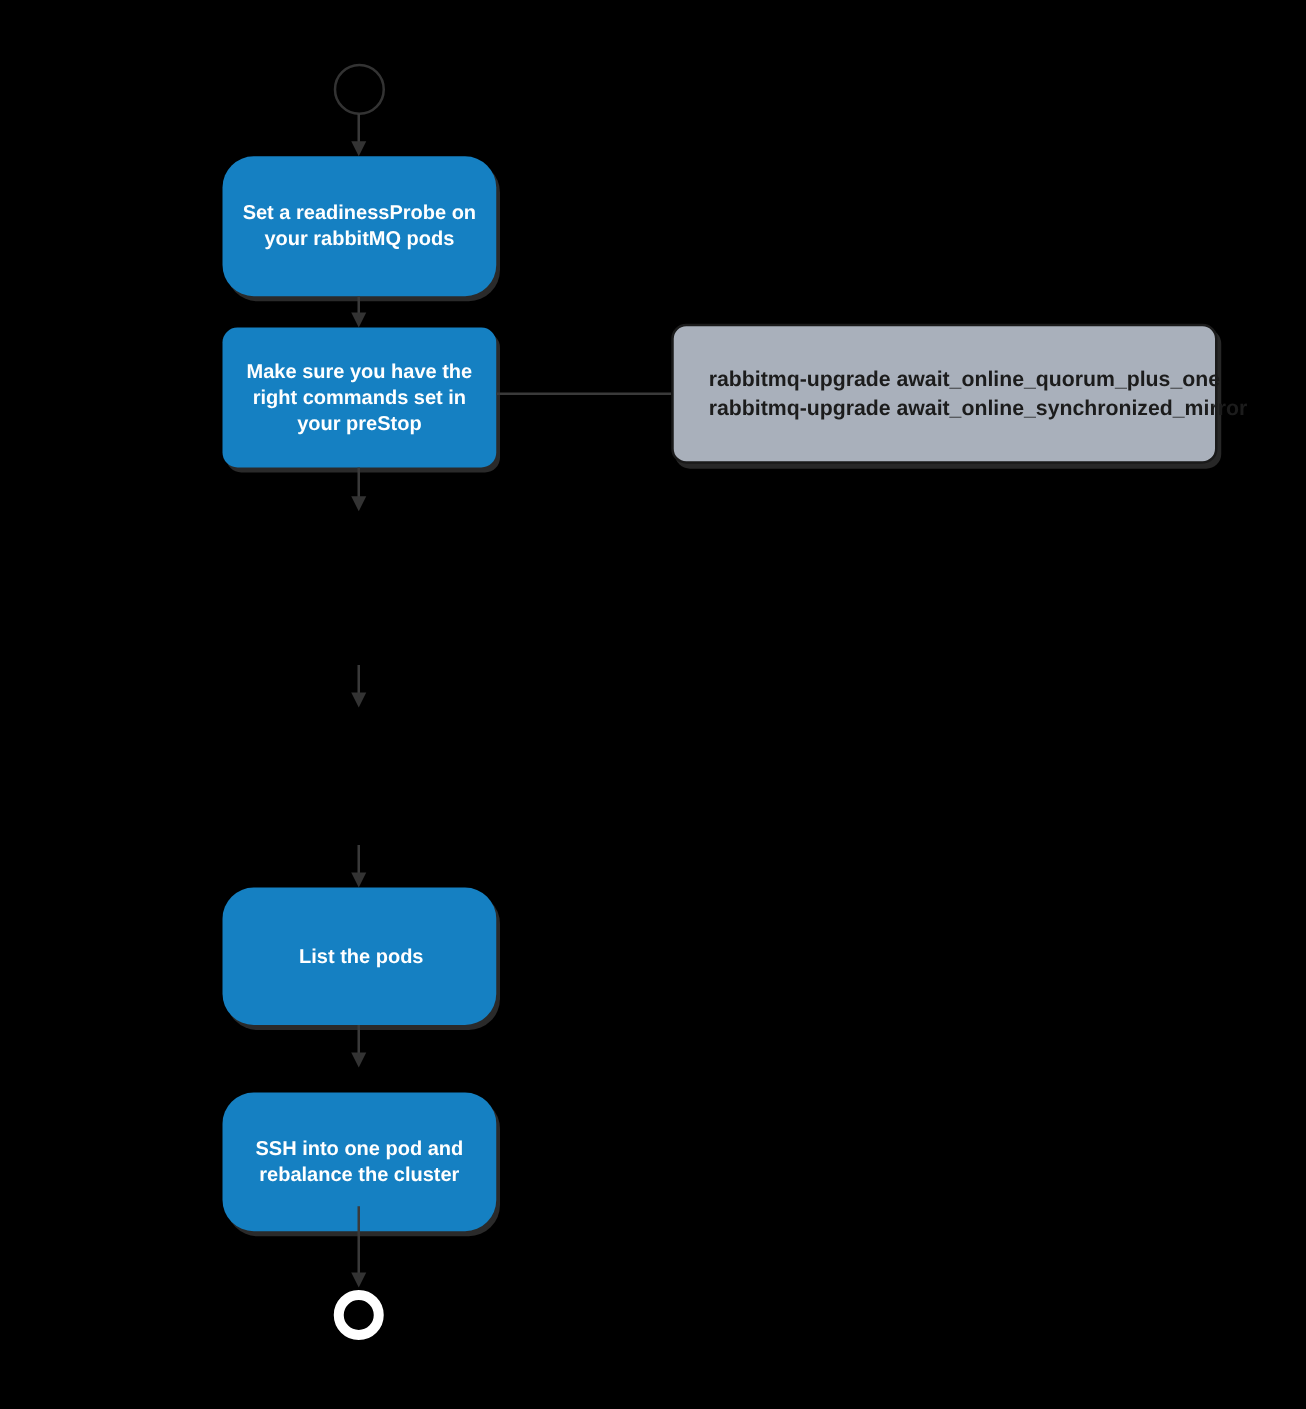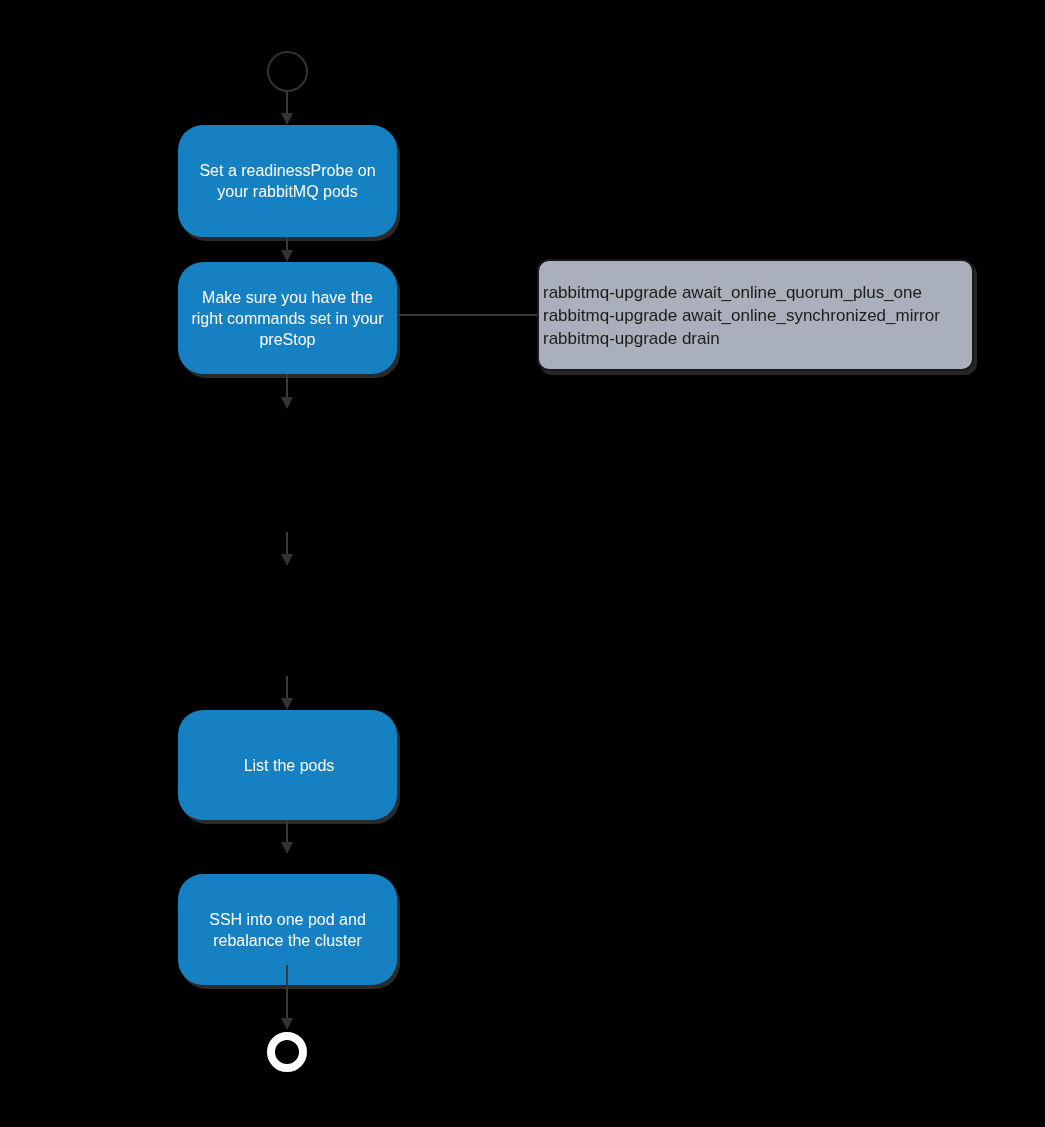--- a/index.html
+++ b/index.html
@@ -4,20 +4,21 @@
 <style>
   * { margin: 0; padding: 0; box-sizing: border-box; }
   html, body { background: #000; }
   .canvas {
     position: relative;
     width: 1045px;
     height: 1127px;
     background: var(--background, #000000);
     overflow: hidden;
     font-family: "Liberation Sans", sans-serif;
+    font-weight: bold;
   }
 
   
   .start-node {
     position: absolute;
     left: 267px; top: 51px;
     width: 41px; height: 41px;
     border: 2px solid #333333;
     border-radius: 50%;
     background: transparent;
@@ -42,21 +43,21 @@
     display: flex;
     align-items: center;
     justify-content: center;
     text-align: center;
     font-size: 16px;
     line-height: 21px;
     padding: 0 13px;
     box-shadow: 3px 4px 0 rgba(130,130,130,0.32);
   }
   .b1 { top: 125px; height: 112px; }
-  .b2 { top: 262px; height: 112px; }
+  .b2 { top: 262px; height: 112px; border-radius: 12px; }
   .b3 { top: 409px; height: 123px; }
   .b4 { top: 566px; height: 110px; }
   .b5 { top: 710px; height: 110px; padding-left: 16px; }
   .b6 { top: 854px; height: 111px; margin-top: 20px; }
 
   
   .vline {
     position: absolute;
     left: 286px;
     width: 2px;
@@ -91,21 +92,21 @@
     width: 437px; height: 112px;
     background: var(--note-fill, #A9B0BB);
     border: 2px solid var(--note-border, #1A1A1A);
     border-radius: 12px;
     color: var(--note-text, #1C1C1C);
     font-size: 17px;
     line-height: 23px;
     display: flex;
     flex-direction: column;
     justify-content: center;
-    padding: 6px 4px;
+    padding: 6px 28px;
     box-shadow: 3px 4px 0 rgba(130,130,130,0.30);
   }
   .note-line { white-space: nowrap; }
 </style>
 </head>
 <body>
 
 <div class="canvas">
 
   <div class="start-node"></div>
@@ -121,21 +122,20 @@
   <div class="ahead h2"></div>
 
   <div class="activity b2">
     <span>Make sure you have the right commands set in your preStop</span>
   </div>
 
   <div class="note-connector"></div>
   <div class="note">
     <div class="note-line">rabbitmq-upgrade await_online_quorum_plus_one</div>
     <div class="note-line">rabbitmq-upgrade await_online_synchronized_mirror</div>
-    <div class="note-line">rabbitmq-upgrade drain</div>
   </div>
 
   <div class="vline l3"></div>
   <div class="ahead h3"></div>
 
 
   <div class="vline l4"></div>
   <div class="ahead h4"></div>
 
 

